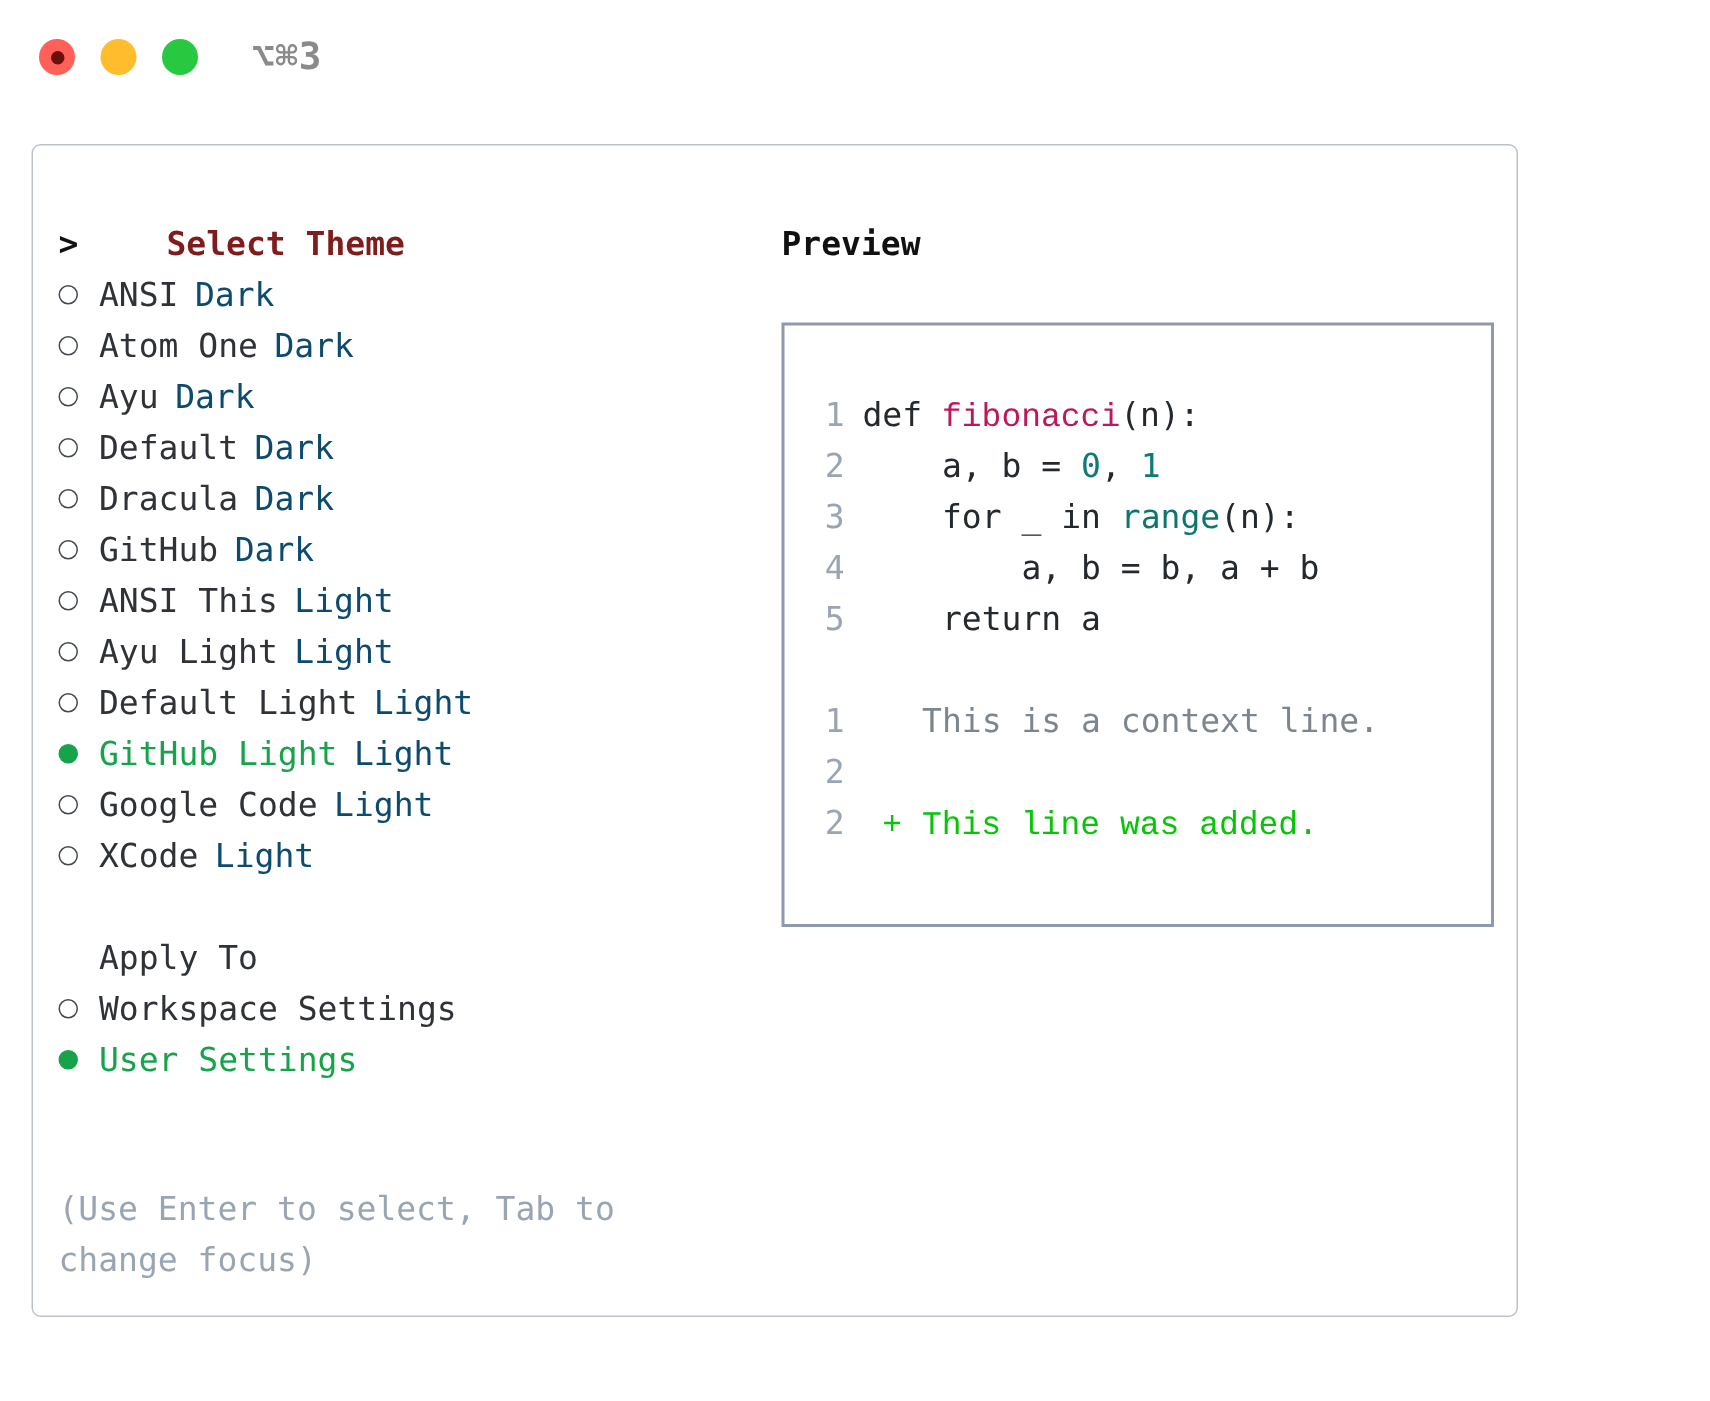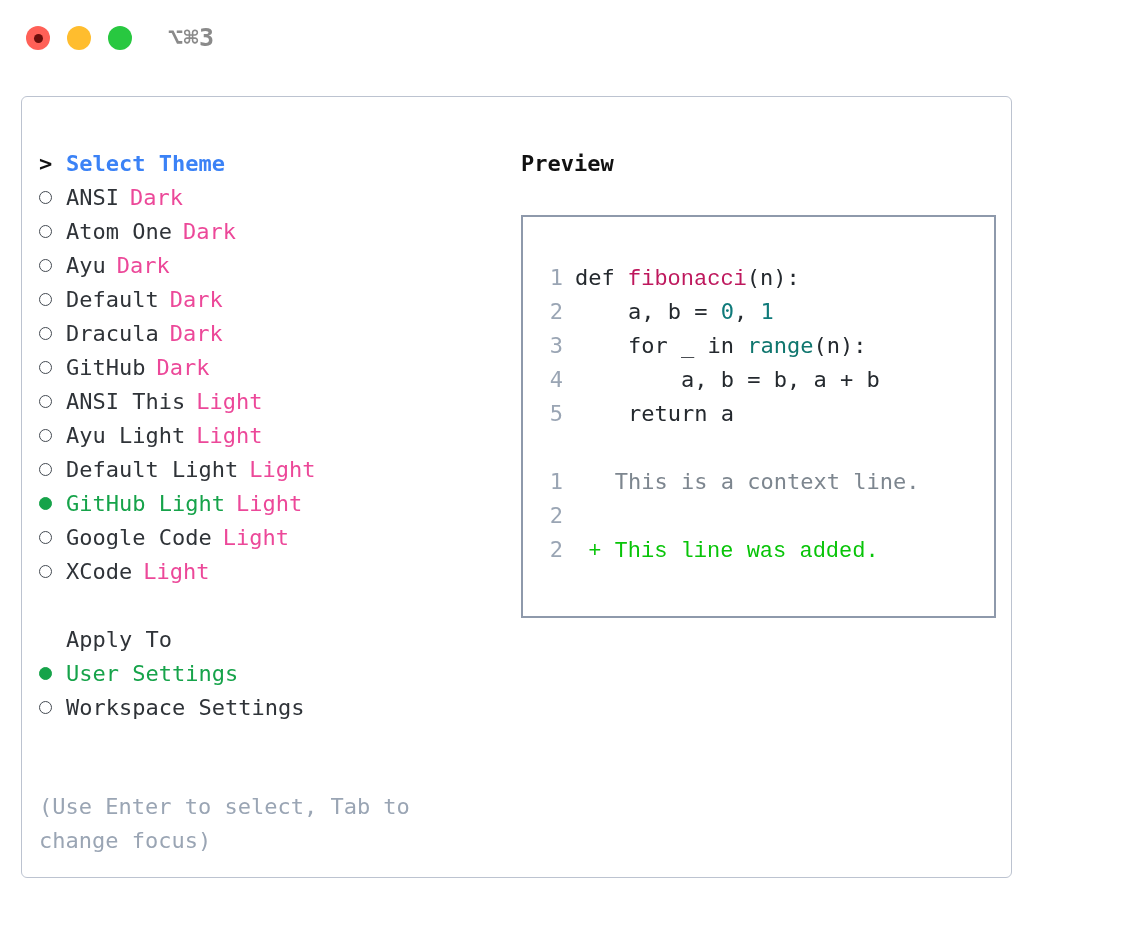--- a/index.html
+++ b/index.html
@@ -116,23 +116,23 @@
     box-sizing: border-box;
   }
   .marker .dot-open   { border: 1.6px solid #444a52; background: transparent; }
   .marker .dot-filled { background: #16a34a; border: 1.6px solid #16a34a; }
   .marker .caret {
     font-weight: bold;
     color: #111111;
   }
 
   .label       { color: #2f3338; }
-  .label.bold  { font-weight: bold; color: #3b82f6; }
+  .label.bold  { font-weight: bold; color: #7f1d1d; margin-left: 45px; }
   .label.sel   { color: #16a34a; }
-  .variant     { color: #ec4899; margin-left: 11px; text-align: right; }
+  .variant     { color: #0c4a6e; margin-left: 11px; text-align: right; }
 
   .spacer { height: 34px; }
 
   .hint {
     position: absolute;
     left: 17px;
     top: 665px;
     width: 420px;
     font-size: 22px;
     line-height: 34px;
@@ -280,26 +280,26 @@
 
         <div class="spacer"></div>
 
         <div class="row">
           <span class="marker"></span>
           <span class="label">Apply To</span>
         </div>
 
         <div id="apply-list">
             <div class="row">
+              <span class="marker"><span class="dot-open"></span></span>
+              <span class="label">Workspace Settings</span>
+            </div>
+            <div class="row">
               <span class="marker"><span class="dot-filled"></span></span>
               <span class="label sel">User Settings</span>
-            </div>
-            <div class="row">
-              <span class="marker"><span class="dot-open"></span></span>
-              <span class="label">Workspace Settings</span>
             </div>
           </div>
       </div>
 
       <div class="hint">(Use Enter to select, Tab to change focus)</div>
 
       <div class="right">
         <div class="preview-title">Preview</div>
         <div class="code-box">
           <div id="code-lines">

